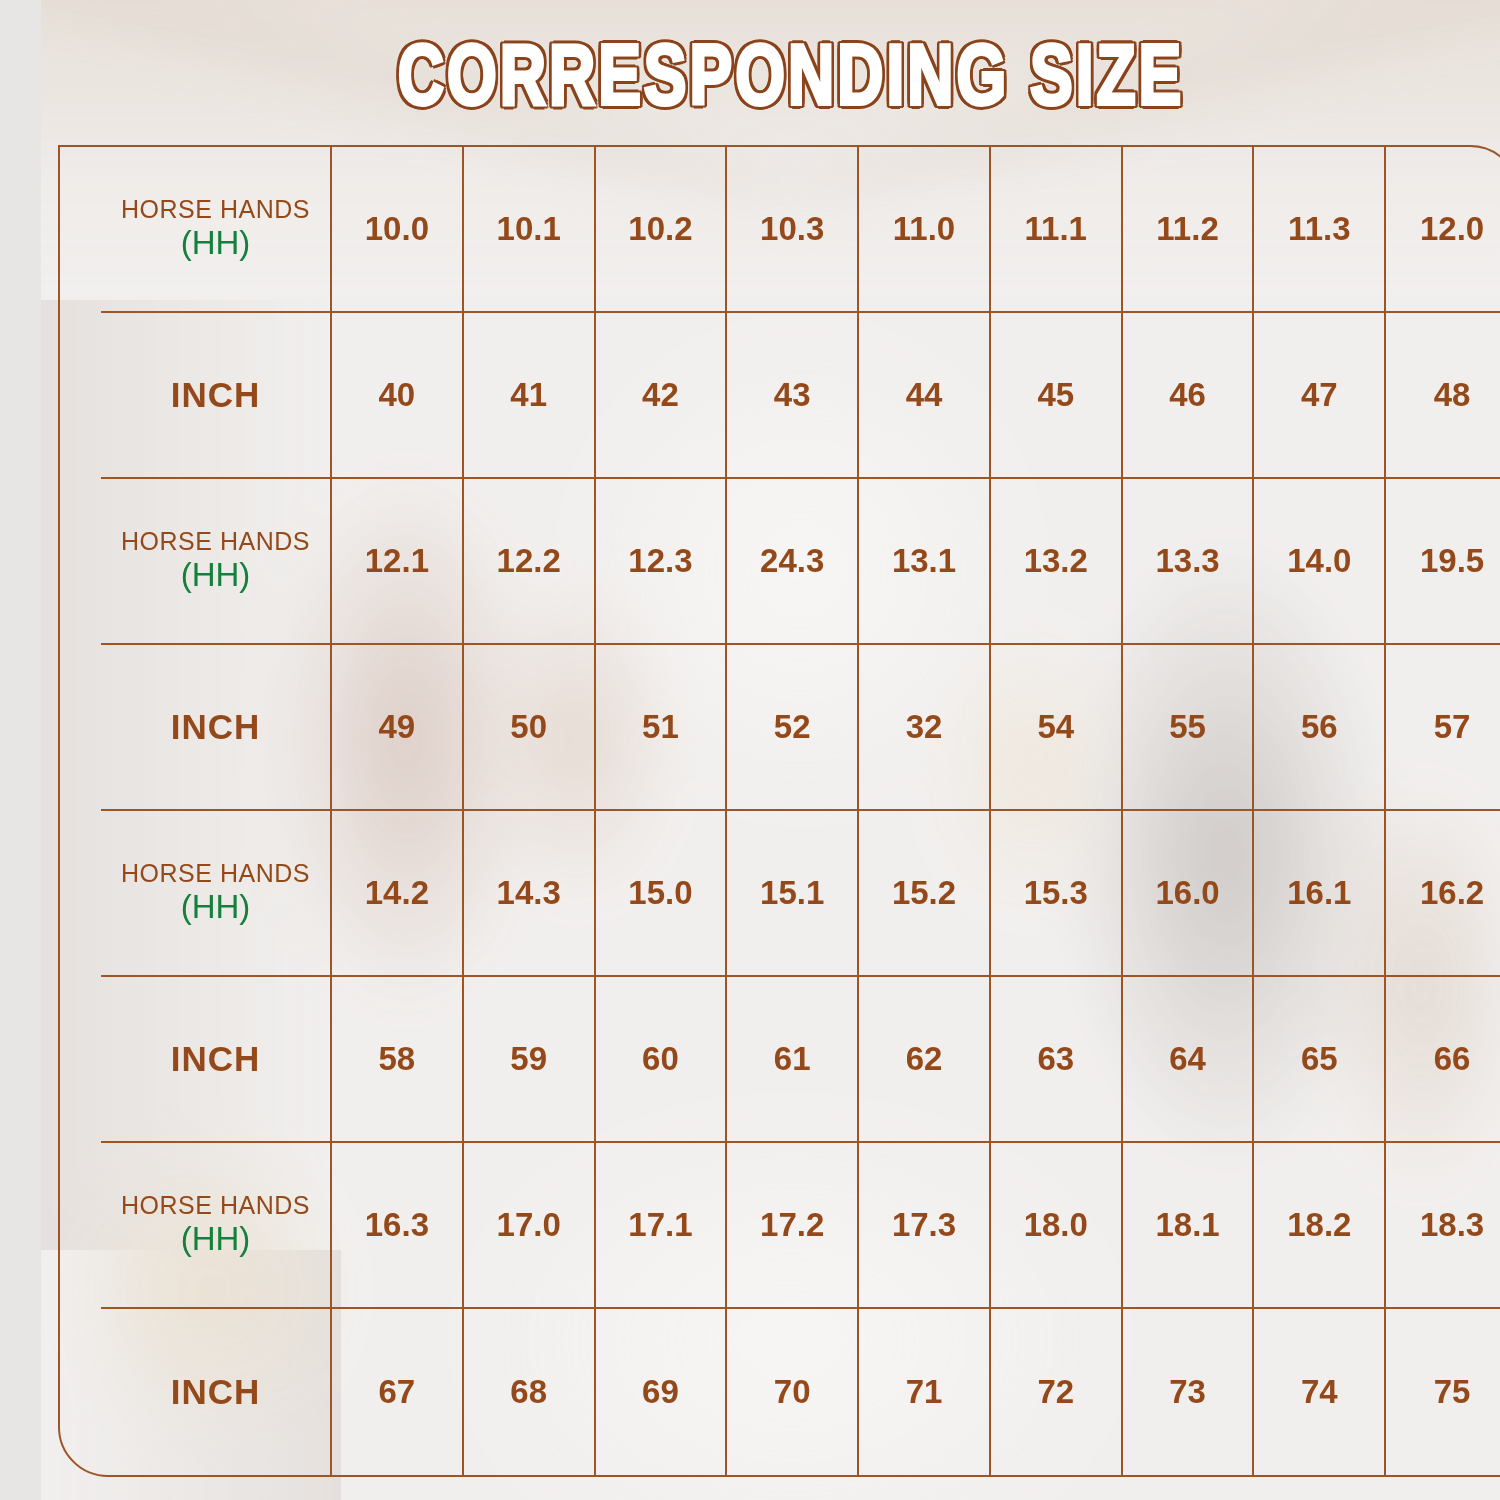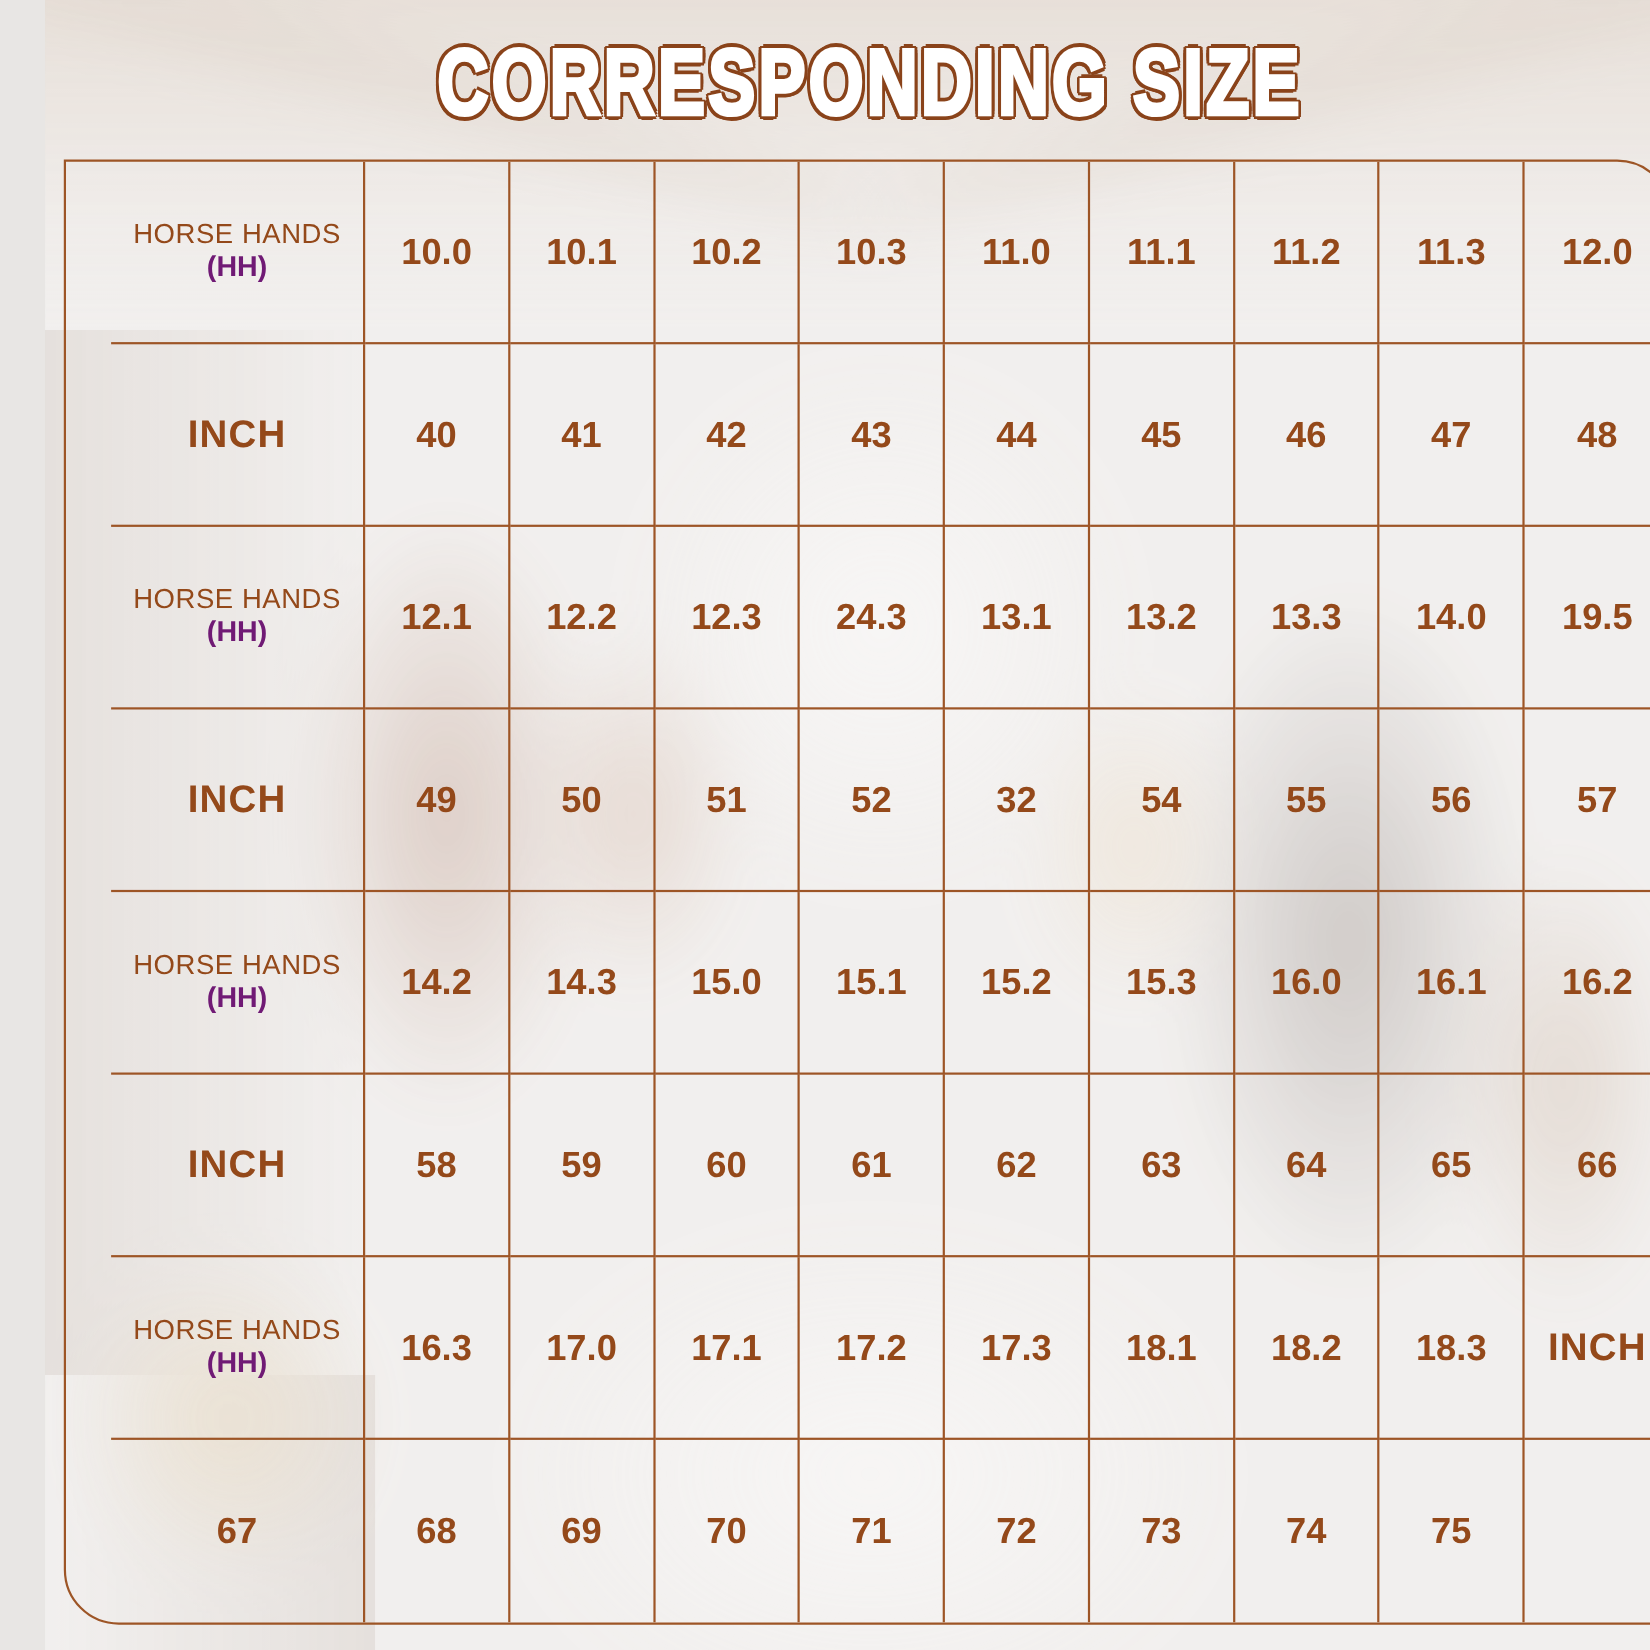--- a/index.html
+++ b/index.html
@@ -117,21 +117,21 @@
     display: flex;
     flex-direction: column;
     align-items: center;
     justify-content: center;
     text-align: center;
   }
   .cell:nth-child(10n) { border-right: none; }
   .cell:nth-child(n+71) { border-bottom: none; }
 
   .hh-top  { font-size: 25px; letter-spacing: 0.5px; color: #94491a; line-height: 1.1; }
-  .hh-bot  { font-size: 26px; font-weight: bold; color: #701a75; line-height: 1.15; }
+  .hh-bot  { font-size: 33px; font-weight: normal; color: #15803d; line-height: 1.15; }
   .inch    { font-size: 35px; font-weight: bold; letter-spacing: 1px; color: #94491a; }
   .num     { font-size: 33px; font-weight: bold; color: #94491a; }
 </style>
 </head>
 <body>
 
 <div class="page">
 
   <div class="bg">
     <div class="bg-roof"></div>
@@ -237,20 +237,21 @@
 
     <div class="cell label">
       <span class="hh-top">HORSE HANDS</span>
       <span class="hh-bot">(HH)</span>
     </div>
     <div class="cell num">16.3</div>
     <div class="cell num">17.0</div>
     <div class="cell num">17.1</div>
     <div class="cell num">17.2</div>
     <div class="cell num">17.3</div>
+    <div class="cell num">18.0</div>
     <div class="cell num">18.1</div>
     <div class="cell num">18.2</div>
     <div class="cell num">18.3</div>
 
     <div class="cell label">
       <span class="inch">INCH</span>
     </div>
     <div class="cell num">67</div>
     <div class="cell num">68</div>
     <div class="cell num">69</div>

